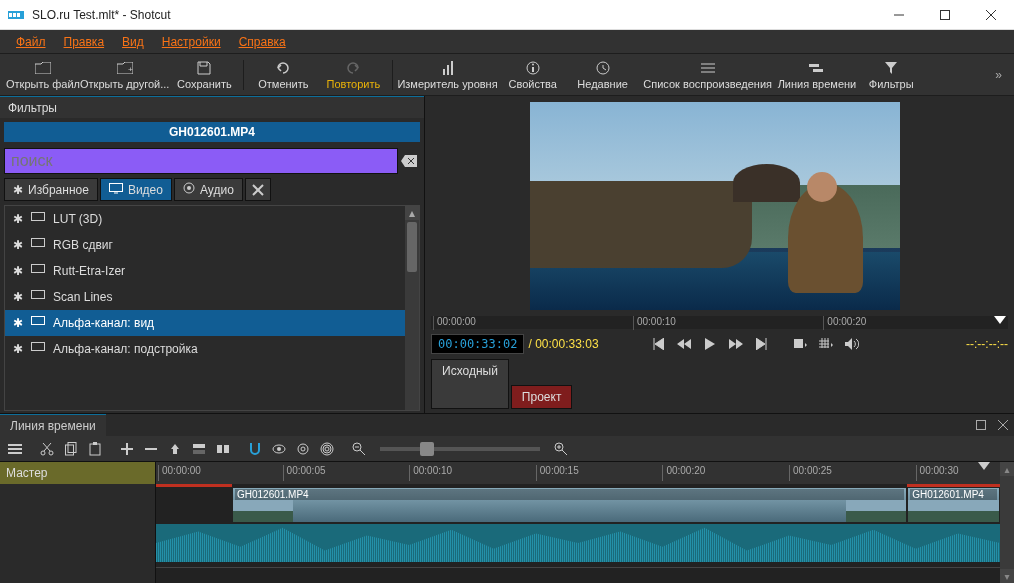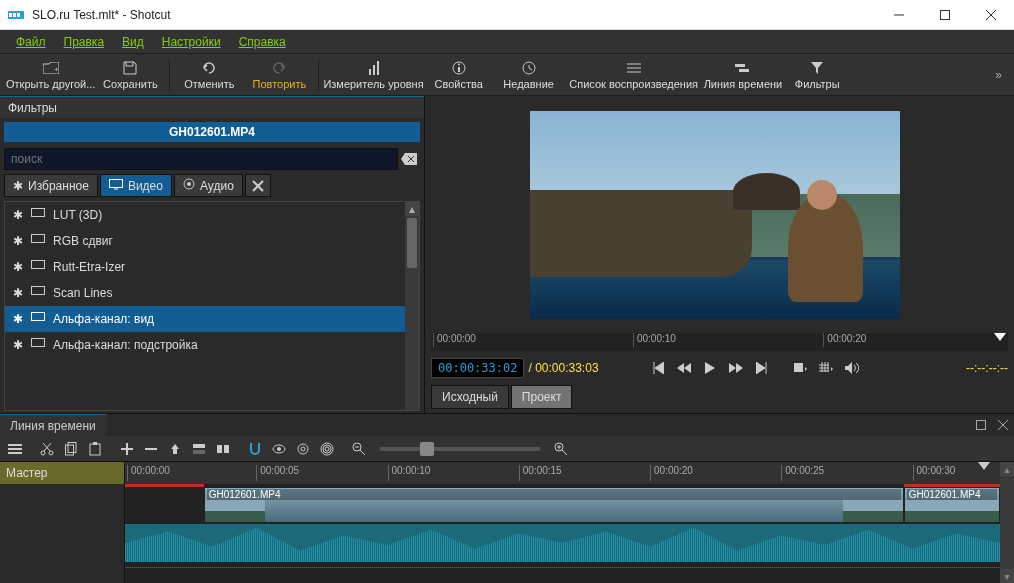--- a/index.html
+++ b/index.html
@@ -9,39 +9,39 @@
 .ico { display: inline-flex; align-items: center; justify-content: center; }
 
 
 .titlebar { height: 30px; background: #fff; display: flex; align-items: center; padding: 0 0 0 8px; border-bottom: 1px solid #ddd; }
 .titlebar .logo { width: 16px; height: 16px; margin-right: 8px; }
 .titlebar .title { color: #222; font-size: 12px; flex: 1; }
 .titlebar .winbtn { width: 46px; height: 30px; display: flex; align-items: center; justify-content: center; color: #222; }
 
 
 .menubar { height: 24px; background: #323232; display: flex; align-items: center; padding: 0 8px; gap: 2px; border-bottom: 1px solid #1d1d1d; }
-.menubar .mitem { padding: 2px 8px; color: #84cc16; text-decoration: underline; text-decoration-color: transparent; cursor: default; }
+.menubar .mitem { padding: 2px 8px; color: #f97316; text-decoration: underline; text-decoration-color: transparent; cursor: default; }
 .mitem .ul { text-decoration: underline; }
 
 
 .toolbar { height: 42px; background: #323232; display: flex; align-items: center; padding: 0 6px; border-bottom: 1px solid #1d1d1d; }
 .tbtn { display: flex; flex-direction: column; align-items: center; justify-content: center; min-width: 70px; height: 40px; color: #ddd; cursor: default; }
 .tbtn .ti { height: 16px; display: flex; align-items: center; justify-content: center; }
 .tbtn .tl { font-size: 11px; margin-top: 2px; white-space: nowrap; }
 .tbtn.disabled { color: #eab308; }
 .tsep { width: 1px; height: 30px; background: #1d1d1d; margin: 0 4px; }
 .toolbar .chev { margin-left: auto; color: #aaa; padding: 0 6px; }
 
 
 .content { display: flex; height: calc(583px - 30px - 24px - 42px - 170px); }
 .filters-panel { width: 425px; background: #2a2a2a; border-right: 1px solid #111; display: flex; flex-direction: column; }
 .panel-tab { height: 22px; background: #323232; color: #ddd; padding: 0 8px; display: flex; align-items: center; border-top: 1px solid #0d6e9a; font-size: 12px; }
 .clipname { background: #115d94; color: #fff; text-align: center; padding: 3px; font-weight: bold; font-size: 12px; margin: 4px; }
 .searchrow { display: flex; margin: 2px 4px; }
-.searchrow input { flex: 1; background: #0f172a; border: 1px solid #111; color: #ddd; padding: 3px 6px; font-size: 12px; outline: none; }
+.searchrow input { flex: 1; background: #8b5cf6; border: 1px solid #111; color: #ddd; padding: 3px 6px; font-size: 16px; outline: none; }
 .searchrow .clr { width: 22px; display: flex; align-items: center; justify-content: center; color: #ddd; }
 .catrow { display: flex; margin: 2px 4px; gap: 2px; }
 .catbtn { display: flex; align-items: center; gap: 5px; padding: 3px 8px; background: #3a3a3a; border: 1px solid #111; color: #ddd; font-size: 12px; }
 .catbtn.sel { background: #115d94; }
 .filterlist { flex: 1; background: #2a2a2a; margin: 2px 4px; position: relative; overflow: hidden; border: 1px solid #444; }
 .flist-inner { position: absolute; left: 0; right: 14px; top: 0; }
 .fitem { display: flex; align-items: center; gap: 8px; padding: 6px 8px; color: #ddd; font-size: 12px; }
 .fitem.sel { background: #115d94; color: #fff; }
 .fscroll { position: absolute; right: 0; top: 0; bottom: 0; width: 14px; background: #3a3a3a; }
 .fscroll .thumb { background: #666; width: 10px; margin: 2px; height: 50px; border-radius: 2px; }
@@ -58,35 +58,35 @@
 .pimg .head { position: absolute; right: 17%; bottom: 52%; width: 30px; height: 30px; background: #b88868; border-radius: 50%; }
 .ruler { height: 18px; background: #222; position: relative; margin: 0 6px; }
 .rmark { position: absolute; top: 0; font-size: 10px; color: #aaa; border-left: 1px solid #555; padding-left: 3px; height: 14px; }
 .playhead-mark { position: absolute; right: 2px; top: 0; width: 0; height: 0; border-left: 6px solid transparent; border-right: 6px solid transparent; border-top: 8px solid #fff; }
 .controls { height: 26px; display: flex; align-items: center; gap: 4px; padding: 0 6px; margin: 4px 0; }
 .tcbox { background: #000000; padding: 2px 6px; color: #28a0d8; font-family: monospace; font-size: 12px; border: 1px solid #444; }
 .tclabel { color: #fde047; font-size: 12px; }
 .cbtn { width: 22px; height: 22px; display: flex; align-items: center; justify-content: center; color: #ddd; }
 .tabrow { display: flex; padding: 0 6px 4px; gap: 2px; }
 .ptab { padding: 4px 10px; background: #3a3a3a; color: #ddd; border: 1px solid #111; font-size: 12px; }
-.ptab.sel { background: #737373; }
+.ptab.sel { background: #7f1d1d; margin-top: 26px; }
 
 
 .timeline { height: 170px; background: #2a2a2a; border-top: 1px solid #111; display: flex; flex-direction: column; }
 .tl-tabrow { height: 22px; display: flex; }
 .tl-panel-tab { background: #323232; padding: 0 10px; display: flex; align-items: center; border-top: 1px solid #0d6e9a; }
 .tl-tabspacer { flex: 1; background: #2a2a2a; }
 .tl-wbtn { width: 22px; display: flex; align-items: center; justify-content: center; color: #aaa; }
 .tl-tools { height: 26px; display: flex; align-items: center; gap: 2px; padding: 0 4px; background: #323232; border-bottom: 1px solid #111; }
 .tltb { width: 22px; height: 22px; display: flex; align-items: center; justify-content: center; color: #ccc; }
 .tltb.on { color: #28a0d8; }
 .zoomslider { width: 160px; height: 4px; background: #555; margin: 0 8px; position: relative; }
 .zoomslider .zh { position: absolute; top: -5px; left: 40px; width: 14px; height: 14px; background: #888; border-radius: 2px; }
 .tl-body { flex: 1; display: flex; position: relative; }
-.tl-head { width: 125px; background: #2a2a2a; border-right: 1px solid #111; }
+.tl-head { width: 156px; background: #2a2a2a; border-right: 1px solid #111; }
 .trackhead { background: #6a6a2a; height: 22px; display: flex; align-items: center; padding: 0 6px; color: #ddd; font-size: 12px; }
 .trackhead.v1 { height: 84px; align-items: flex-start; padding-top: 4px; flex-direction: column; }
 .trackhead .iconsrow { display: flex; gap: 6px; margin-top: 30px; }
 .tl-area { flex: 1; position: relative; background: #222; overflow: hidden; }
 .tl-ruler { height: 22px; background: #323232; position: relative; }
 .tl-rmark { position: absolute; top: 3px; font-size: 10px; color: #aaa; border-left: 1px solid #666; padding-left: 3px; height: 16px; }
 .tl-playhead { position: absolute; top: 0; right: 10px; width: 0; height: 0; border-left: 6px solid transparent; border-right: 6px solid transparent; border-top: 8px solid #ccc; }
 .tl-track { height: 84px; position: relative; border-bottom: 1px solid #444; }
 .redline { position: absolute; top: 0; height: 3px; background: #c03020; }
 .clip { position: absolute; top: 3px; height: 36px; background: linear-gradient(#88aaba, #4a6a7a); border: 1px solid #222; }
@@ -135,20 +135,28 @@
   <span class="mitem"><span class="ul">Вид</span></span>
   <span class="mitem"><span class="ul">Настройки</span></span>
   <span class="mitem"><span class="ul">Справка</span></span>
 </div>
 
 <div class="toolbar">
   <div class="tbtn">
       <span class="ti ico">
         <svg width="16" height="12">
           <path d="M0 2 L6 2 L8 0 L16 0 L16 12 L0 12 Z" fill="none" stroke="#ccc"></path>
+        </svg>
+      </span>
+      <span class="tl">Открыть файл</span>
+    </div>
+  <div class="tbtn">
+      <span class="ti ico">
+        <svg width="16" height="12">
+          <path d="M0 2 L6 2 L8 0 L16 0 L16 12 L0 12 Z" fill="none" stroke="#ccc"></path>
           <text x="11" y="10" font-size="8" fill="#ccc">+</text>
         </svg>
       </span>
       <span class="tl">Открыть другой...</span>
     </div>
   <div class="tbtn">
       <span class="ti ico">
         <svg width="14" height="14">
           <path d="M1 1 L11 1 L13 3 L13 13 L1 13 Z M3 1 L3 5 L10 5 L10 1" fill="none" stroke="#ccc"></path>
         </svg>

